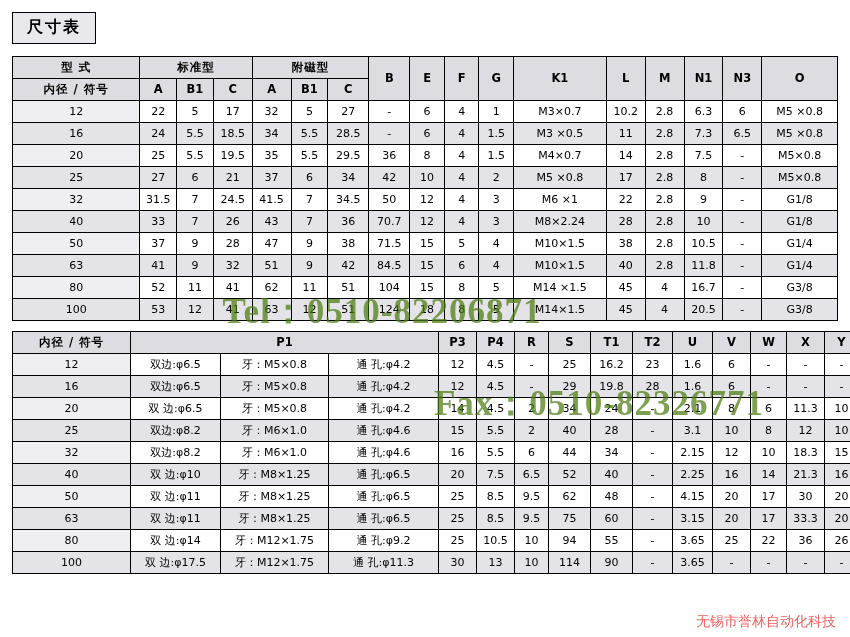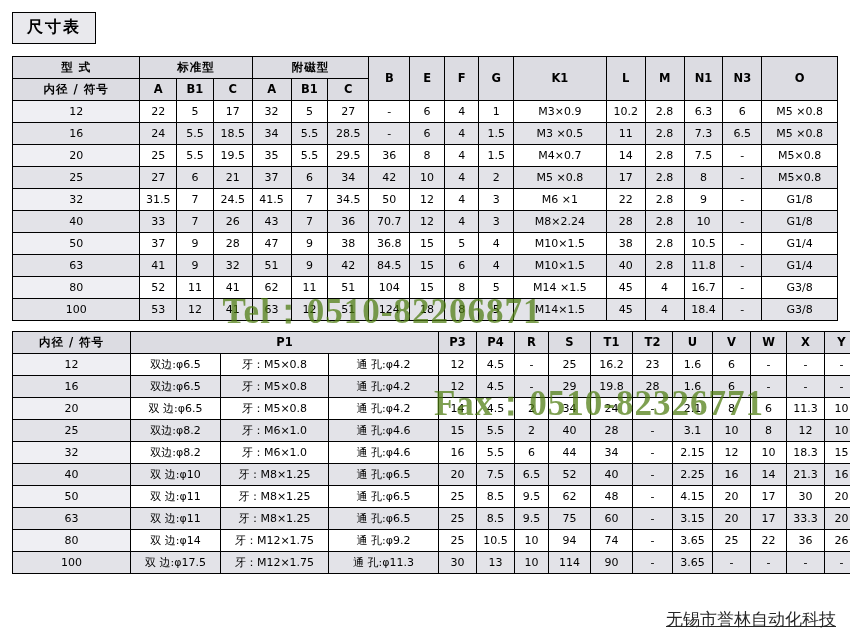--- a/index.html
+++ b/index.html
@@ -99,26 +99,25 @@
     letter-spacing: 1px;
     pointer-events: none;
     white-space: nowrap;
   }
   .wm1 { top: 288px; }
   .wm2 { top: 380px; text-align: right; }
   .wm-corner {
     position: absolute;
     right: 14px;
     bottom: 6px;
-    font-size: 17px;
-    color: #000000;
+    font-size: 14px;
+    color: #ef4444;
     opacity: 0.85;
     font-family: "DejaVu Sans", sans-serif;
     pointer-events: none;
-    text-decoration: underline;
   }
 </style>
 </head>
 <body>
 
 <div class="page">
 
   <div class="title-box">尺寸表</div>
 
   <div class="tables-wrap">
@@ -175,21 +174,21 @@
           <td>22</td>
           <td>5</td>
           <td>17</td>
           <td>32</td>
           <td>5</td>
           <td>27</td>
           <td>-</td>
           <td>6</td>
           <td>4</td>
           <td>1</td>
-          <td>M3×0.9</td>
+          <td>M3×0.7</td>
           <td>10.2</td>
           <td>2.8</td>
           <td>6.3</td>
           <td>6</td>
           <td>M5 ×0.8</td>
         </tr>
         <tr class="alt">
           <td class="firstcol">16</td>
           <td>24</td>
           <td>5.5</td>
@@ -285,21 +284,21 @@
           <td>G1/8</td>
         </tr>
         <tr class="norm">
           <td class="firstcol">50</td>
           <td>37</td>
           <td>9</td>
           <td>28</td>
           <td>47</td>
           <td>9</td>
           <td>38</td>
-          <td>36.8</td>
+          <td>71.5</td>
           <td>15</td>
           <td>5</td>
           <td>4</td>
           <td>M10×1.5</td>
           <td>38</td>
           <td>2.8</td>
           <td>10.5</td>
           <td>-</td>
           <td>G1/4</td>
         </tr>
@@ -349,21 +348,21 @@
           <td>63</td>
           <td>12</td>
           <td>51</td>
           <td>124</td>
           <td>18</td>
           <td>8</td>
           <td>5</td>
           <td>M14×1.5</td>
           <td>45</td>
           <td>4</td>
-          <td>18.4</td>
+          <td>20.5</td>
           <td>-</td>
           <td>G3/8</td>
         </tr>
       </tbody>
     </table>
 
     <div class="sep"></div>
 
     <table class="dim dim2">
       <colgroup>
@@ -539,21 +538,21 @@
         </tr>
         <tr class="norm">
           <td class="firstcol">80</td>
           <td class="p1cell">双 边:φ14</td>
           <td class="p1cell">牙：M12×1.75</td>
           <td class="p1cell">通 孔:φ9.2</td>
           <td>25</td>
           <td>10.5</td>
           <td>10</td>
           <td>94</td>
-          <td>74</td>
+          <td>55</td>
           <td>-</td>
           <td>3.65</td>
           <td>25</td>
           <td>22</td>
           <td>36</td>
           <td>26</td>
         </tr>
         <tr class="alt">
           <td class="firstcol">100</td>
           <td class="p1cell">双 边:φ17.5</td>

